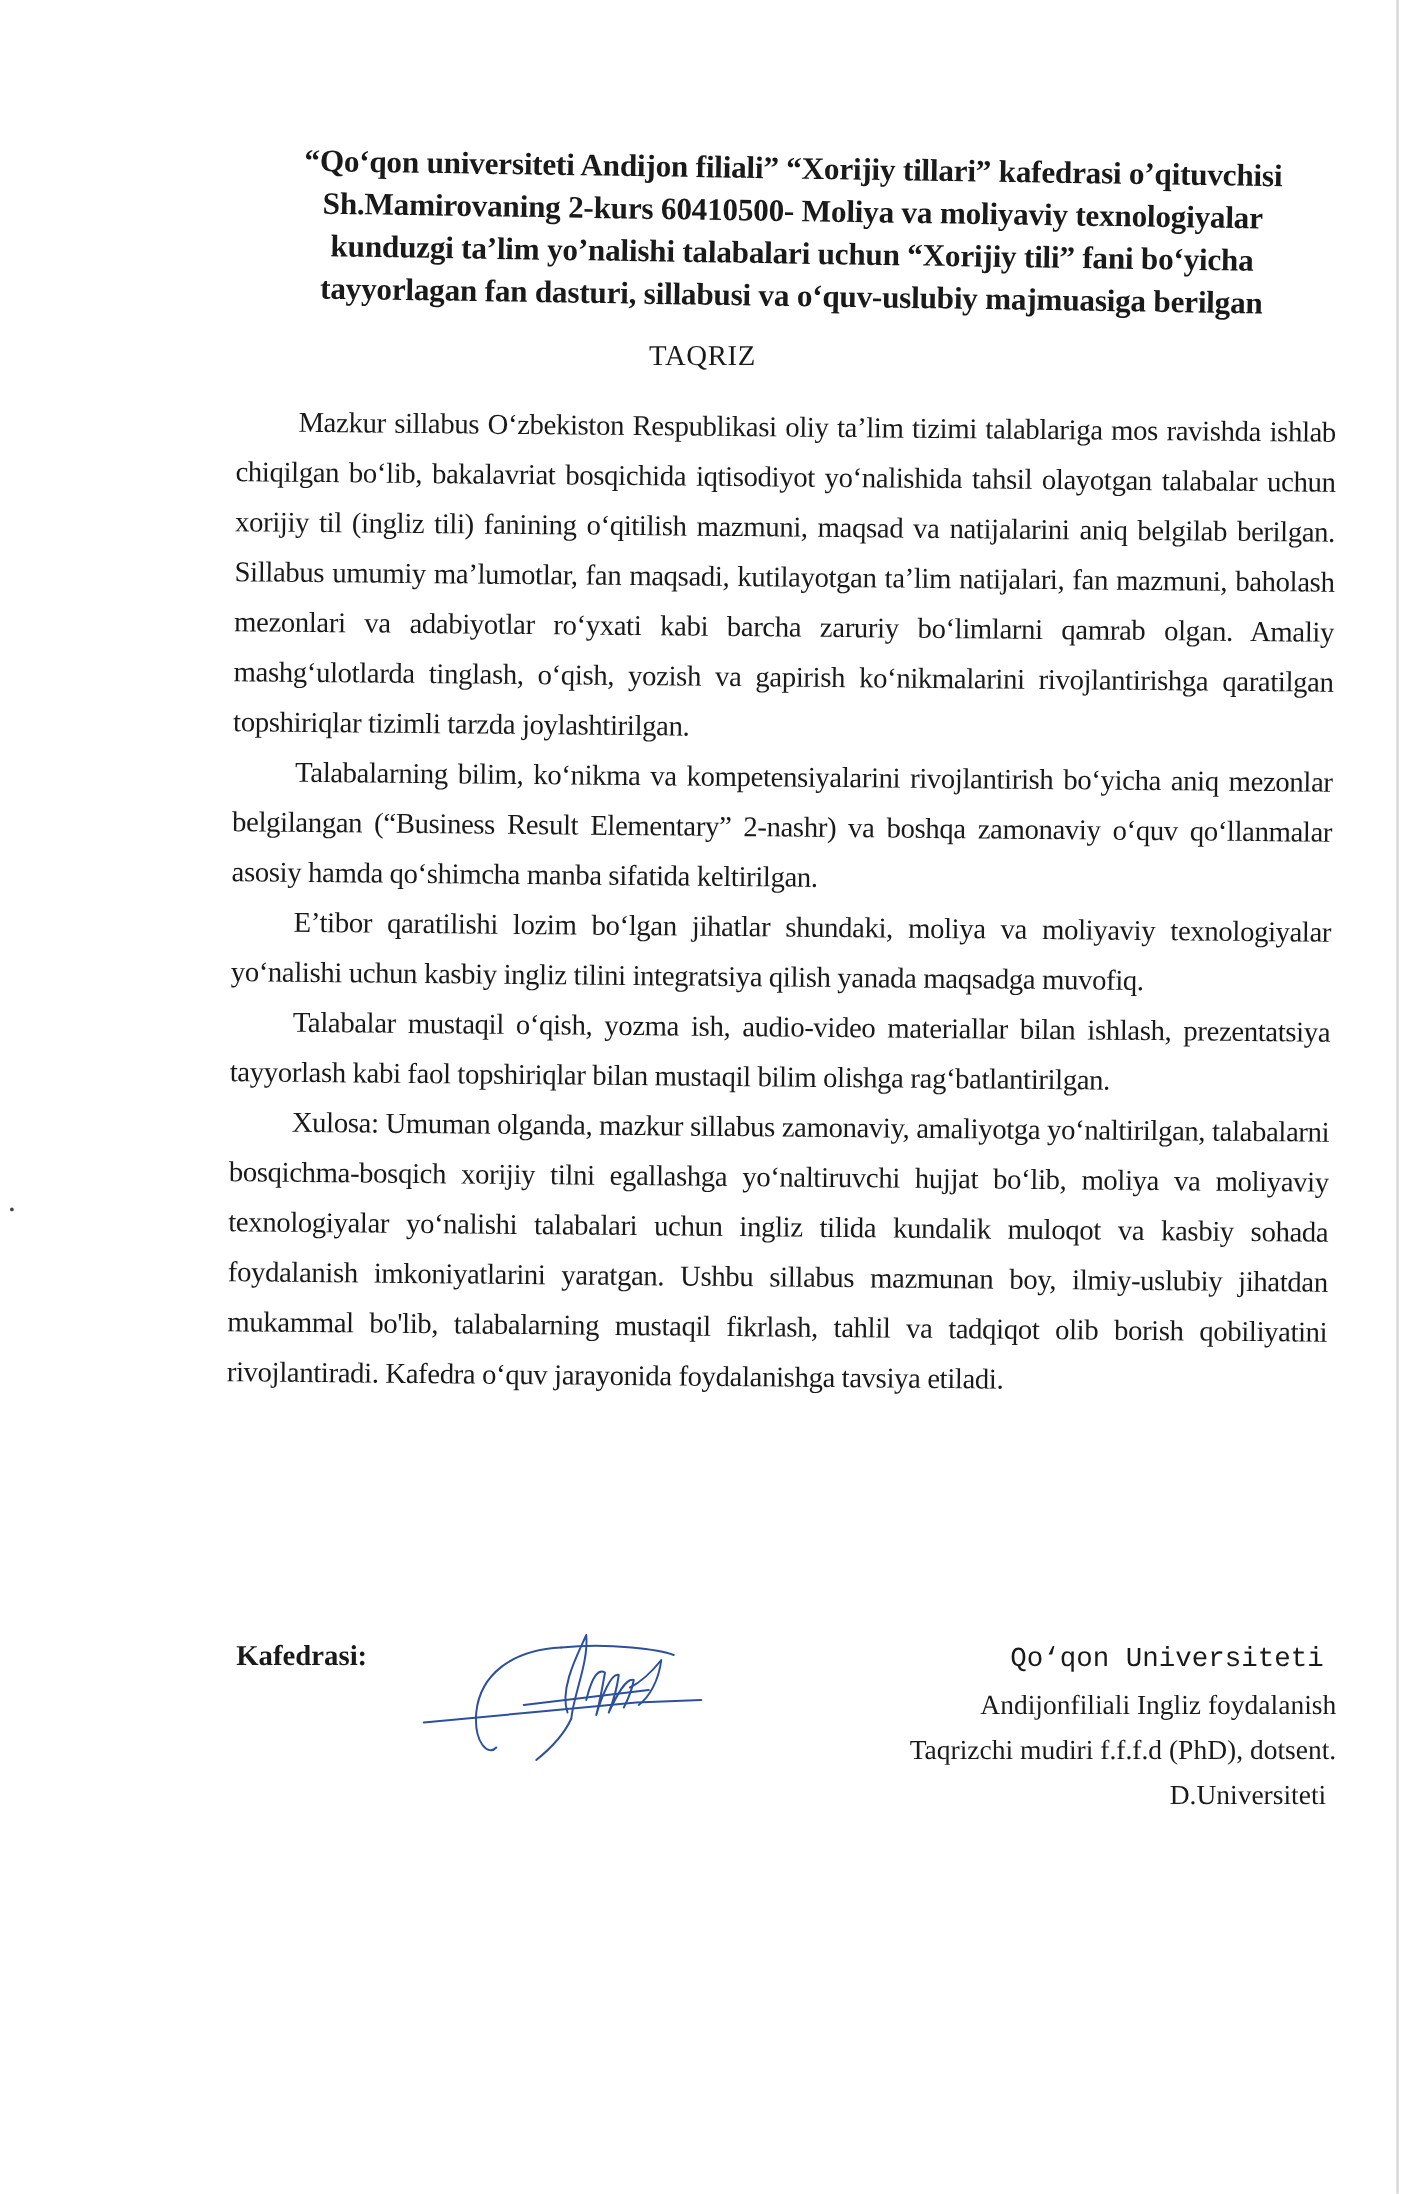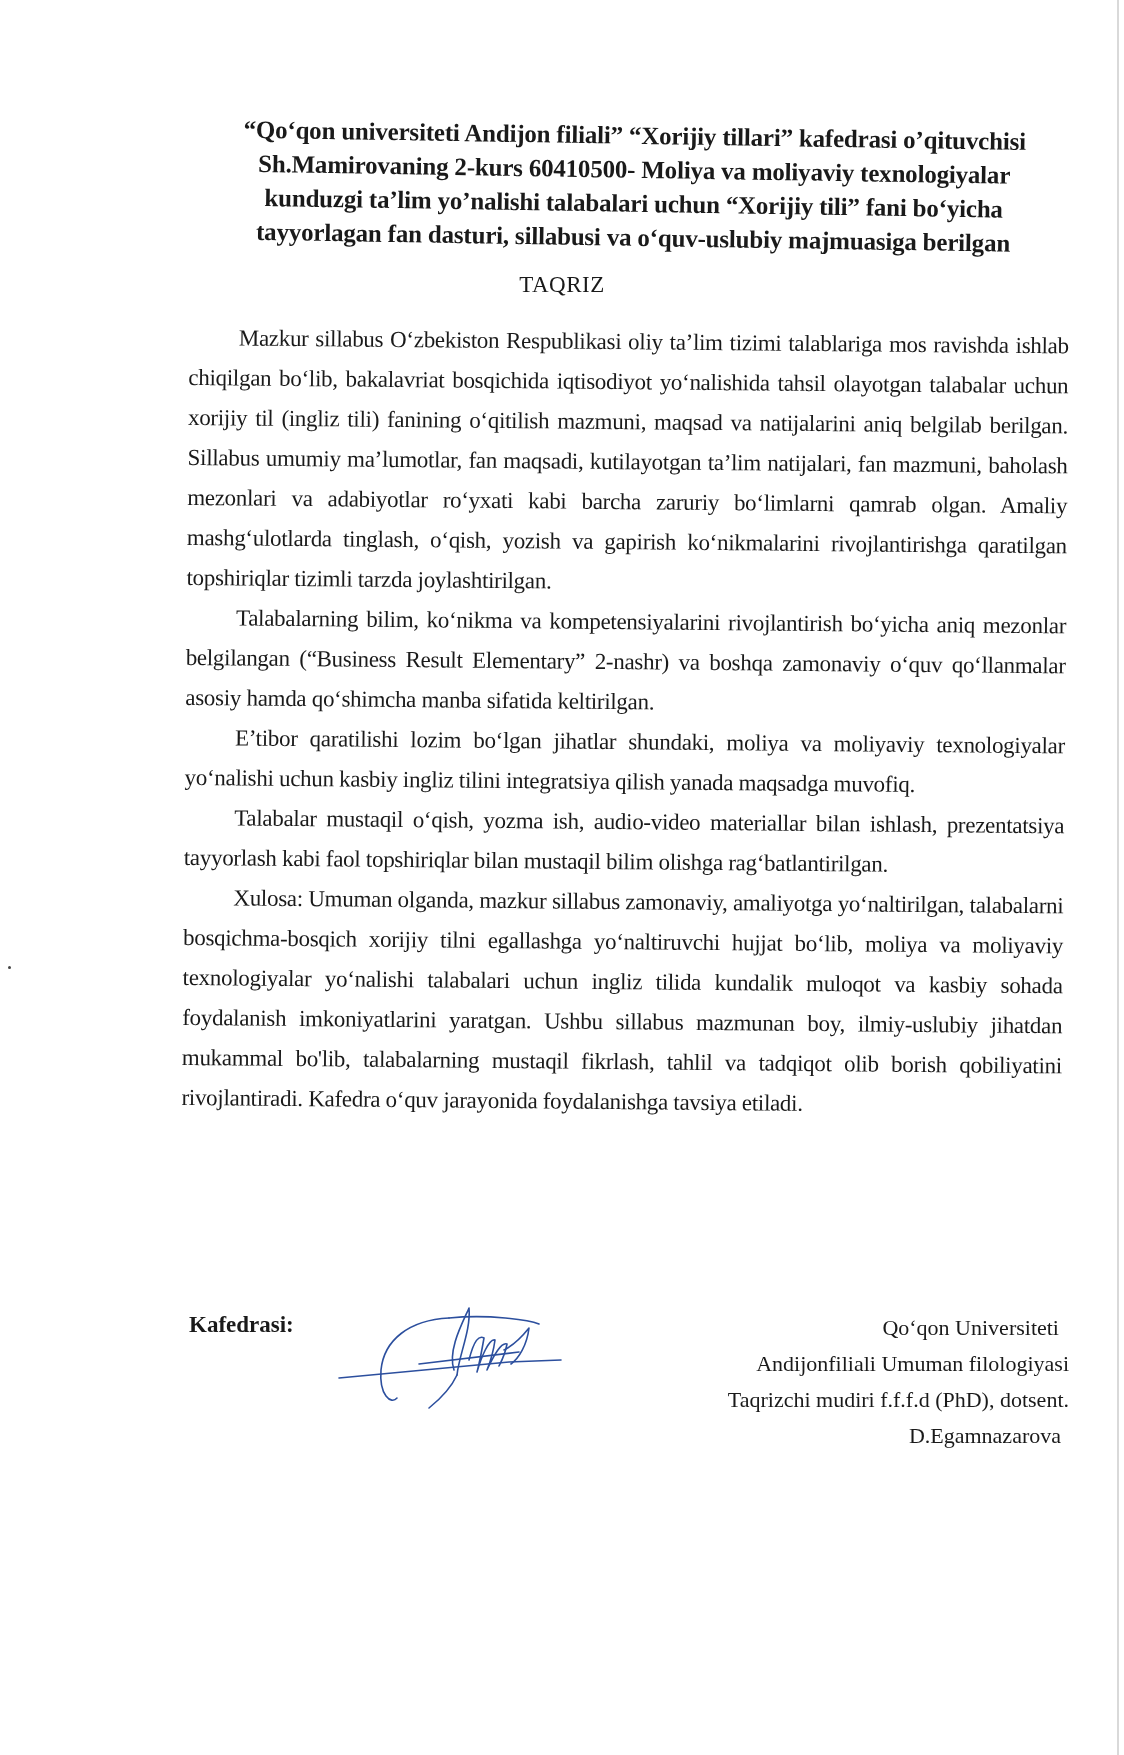--- a/index.html
+++ b/index.html
@@ -85,21 +85,21 @@
     }
     .sig-org {
       position: absolute;
       right: 0;
       top: 10px;
       text-align: right;
       font-size: 22px;
       line-height: 36px;
     }
     .sig-org .line { display: block; white-space: nowrap; }
-    .sig-org .line.l1 { padding-right: 10px; }
+    .sig-org .line.l1 { padding-right: 10px; font-family: Liberation Mono, monospace; }
     .sig-org .line.l4 { padding-right: 8px; }
     .stray-dot {
       position: absolute;
       left: 8px;
       top: 966px;
       width: 3px;
       height: 3px;
       border-radius: 50%;
       background: #444;
     }
@@ -136,17 +136,17 @@
       <path d="M10 78 L 95 70 L 180 62 L 232 60"></path>
       <path d="M90 64 L 190 52"></path>
       <path d="M125 70 C 118 50, 135 20, 140 8 C 142 30, 130 55, 128 75"></path>
       <path d="M140 60 C 145 40, 150 35, 155 38 C 152 55, 150 65, 148 72 C 152 58, 160 38, 166 40 C 164 55, 160 65, 158 70 C 165 55, 172 42, 178 44 C 176 55, 172 62, 170 66"></path>
       <path d="M175 50 C 185 45, 192 38, 200 28 C 198 45, 190 58, 182 64"></path>
       <path d="M128 75 C 122 88, 110 100, 100 108"></path>
     </g>
   </svg>
   <div class="sig-org">
     <span class="line l1">Qo‘qon Universiteti</span>
-    <span class="line l2">Andijonfiliali Umuman filologiyasi</span>
+    <span class="line l2">Andijonfiliali Ingliz foydalanish</span>
     <span class="line l3">Taqrizchi mudiri f.f.f.d (PhD), dotsent.</span>
-    <span class="line l4">D.Egamnazarova</span>
+    <span class="line l4">D.Universiteti</span>
   </div>
 </div>
 
 </body></html>

